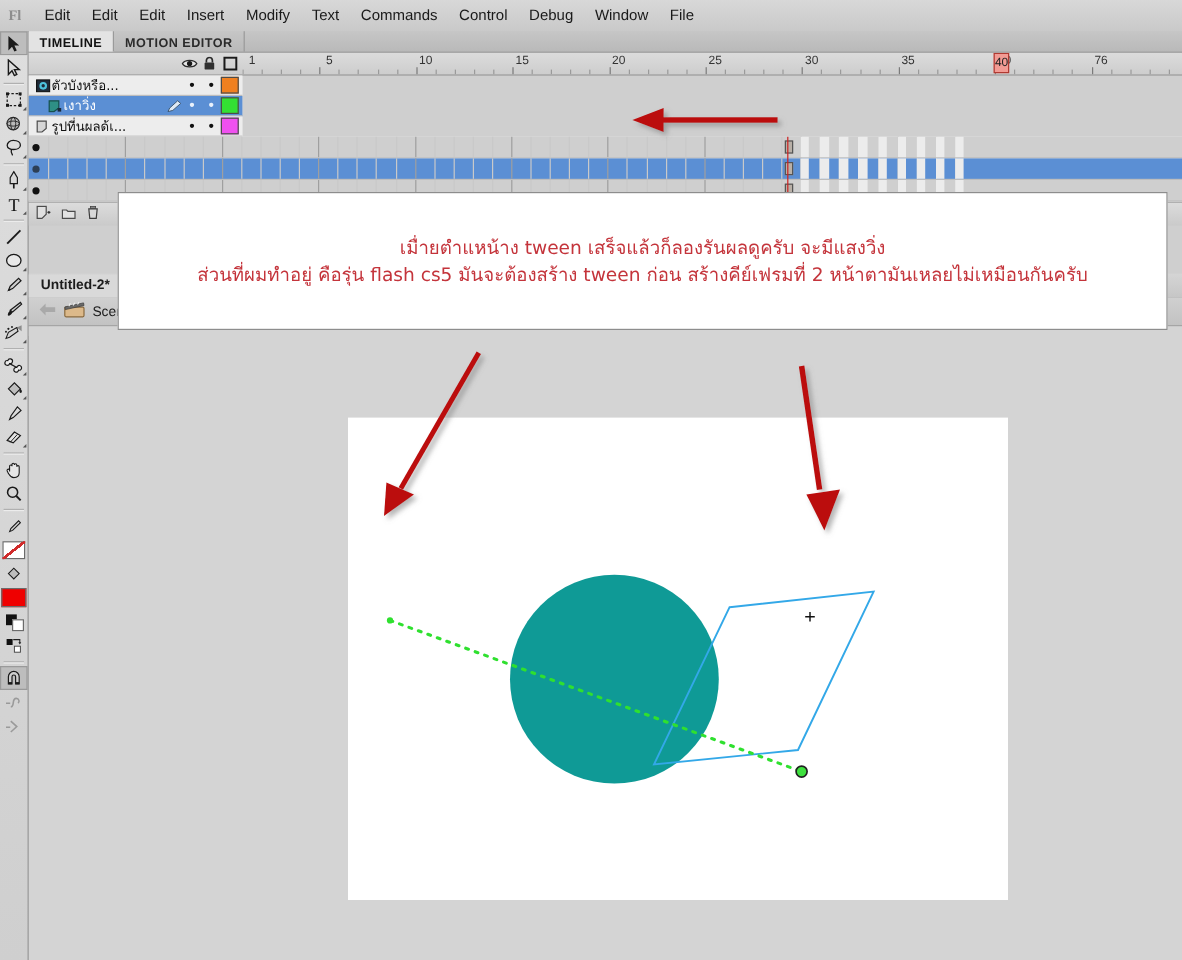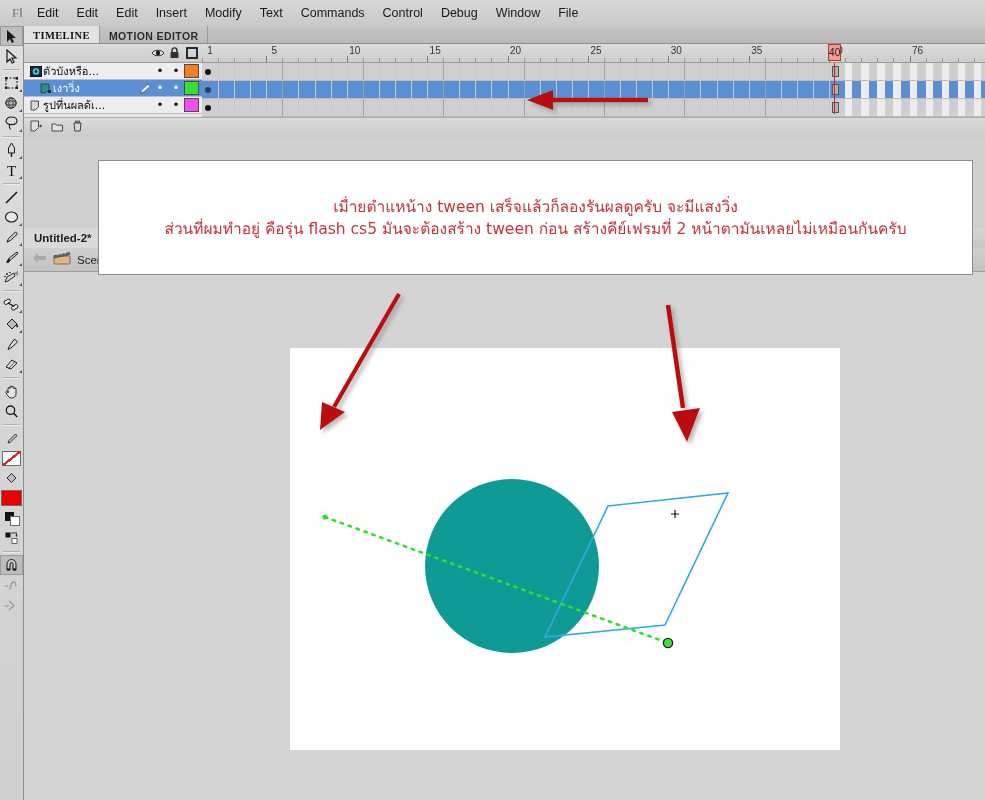--- a/index.html
+++ b/index.html
@@ -12,21 +12,21 @@
   }
   
   #menubar{
     position:absolute;left:0;top:0;width:985px;height:26px;
     background:linear-gradient(#d8d8d8,#c9c9c9);
     border-bottom:1px solid #9e9e9e;
     display:flex;align-items:center;
   }
   #flash-logo{
     width:26px;height:22px;margin-left:2px;
-    display:flex;align-items:center;justify-content:flex-end;
+    display:flex;align-items:center;justify-content:center;
     color:#8d8d8d;font-weight:bold;font-size:13px;
     font-family:"Liberation Serif",serif;
   }
   .menu-item{
     padding:3px 9px;font-size:12.5px;color:#1a1a1a;cursor:default;
     white-space:nowrap;
   }
   
   #toolbar{
     position:absolute;left:0;top:26px;width:23px;height:774px;
@@ -66,42 +66,42 @@
     background:#cfcfcf;
   }
   #tl-tabs{
     height:17px;background:linear-gradient(#c6c6c6,#b9b9b9);
     border-bottom:1px solid #8e8e8e;display:flex;align-items:stretch;
   }
   .tl-tab{
     padding:2px 9px 0 9px;font-size:10.5px;font-weight:bold;letter-spacing:.4px;
     color:#2b2b2b;border-right:1px solid #9a9a9a;display:flex;align-items:center;
   }
-  .tl-tab.active{background:#e3e3e3;color:#111;font-family:Liberation Serif, serif;}
+  .tl-tab.active{background:#e3e3e3;color:#111;}
   #tl-header{
     height:18px;display:flex;background:linear-gradient(#dcdcdc,#cdcdcd);
     border-bottom:1px solid #9b9b9b;
   }
   #tl-header-left{
     width:178px;display:flex;align-items:center;justify-content:flex-end;
     padding-right:2px;box-sizing:border-box;
   }
   .hdr-icon{width:17px;display:flex;align-items:center;justify-content:center;}
   #ruler{flex:1;position:relative;overflow:hidden;}
   .rtick{
     position:absolute;top:1px;font-size:10px;color:#333;transform:translateX(-50%);
   }
   .rmark{position:absolute;bottom:0;width:1px;height:4px;background:#9a9a9a;}
   .rmark.major{height:6px;background:#7a7a7a;}
   #playhead-head{
     position:absolute;top:0;width:13px;height:17px;background:#f29b94;
     border:1px solid #b03a32;box-sizing:border-box;
     font-size:10px;color:#222;text-align:center;line-height:15px;
   }
-  #tl-body{display:flex;height:auto;}
+  #tl-body{display:flex;height:auto;flex-direction:column;}
   #layers{width:178px;background:#e6e6e6;box-sizing:border-box;}
   .layer{
     height:17px;display:flex;align-items:center;border-bottom:1px solid #bdbdbd;
     background:#ededed;padding-left:4px;box-sizing:border-box;
   }
   .layer.active{background:#5b8fd4;}
   .layer.active .lname{color:#fff;}
   .layer-icon{width:15px;display:flex;align-items:center;justify-content:center;}
   .lname{flex:1;font-size:11px;color:#111;white-space:nowrap;overflow:hidden;
     font-family:"DejaVu Sans","Liberation Sans",sans-serif;}

